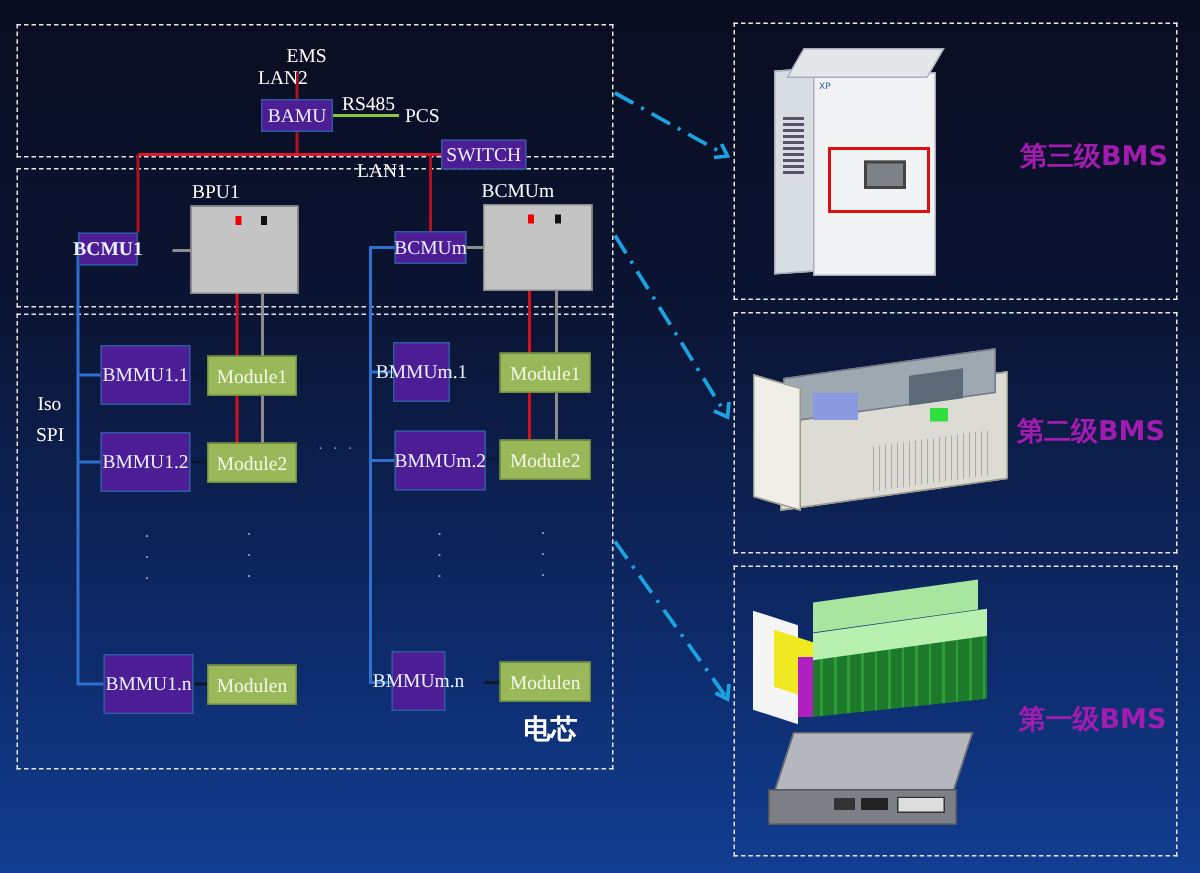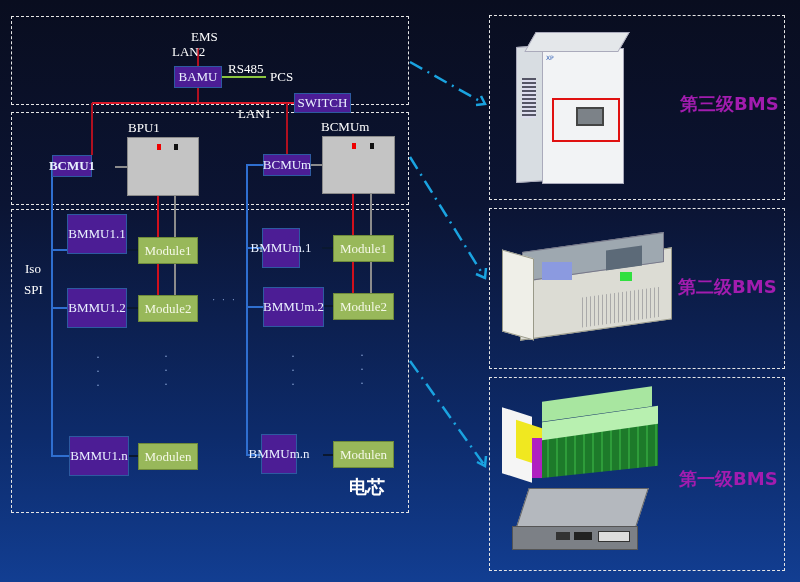--- a/index.html
+++ b/index.html
@@ -86,21 +86,21 @@
 <div class="lbl" style="left:321px;top:120px;">BCMUm</div>
 <div class="box gray" style="left:322px;top:136px;width:73px;height:58px;">
   <span style="position:absolute;left:29px;top:6px;width:4px;height:6px;background:#e00;"></span>
   <span style="position:absolute;left:47px;top:6px;width:4px;height:6px;background:#111;"></span>
 </div>
 <div class="box blue" style="left:263px;top:154px;width:48px;height:22px;">BCMUm</div>
 
 <div class="lbl" style="left:25px;top:262px;">Iso</div>
 <div class="lbl" style="left:24px;top:283px;">SPI</div>
 
-<div class="box blue" style="left:67px;top:214px;width:60px;height:40px;">BMMU1.1</div>
+<div class="box blue" style="left:67px;top:230px;width:60px;height:40px;">BMMU1.1</div>
 <div class="box green" style="left:138px;top:237px;width:60px;height:27px;">Module1</div>
 <div class="box blue" style="left:67px;top:288px;width:60px;height:40px;">BMMU1.2</div>
 <div class="box green" style="left:138px;top:295px;width:60px;height:27px;">Module2</div>
 <div class="box blue" style="left:69px;top:436px;width:60px;height:40px;">BMMU1.n</div>
 <div class="box green" style="left:138px;top:443px;width:60px;height:27px;">Modulen</div>
 
 <div class="box blue" style="left:262px;top:228px;width:38px;height:40px;">BMMUm.1</div>
 <div class="box green" style="left:333px;top:235px;width:61px;height:27px;">Module1</div>
 <div class="box blue" style="left:263px;top:287px;width:61px;height:40px;">BMMUm.2</div>
 <div class="box green" style="left:333px;top:293px;width:61px;height:27px;">Module2</div>

